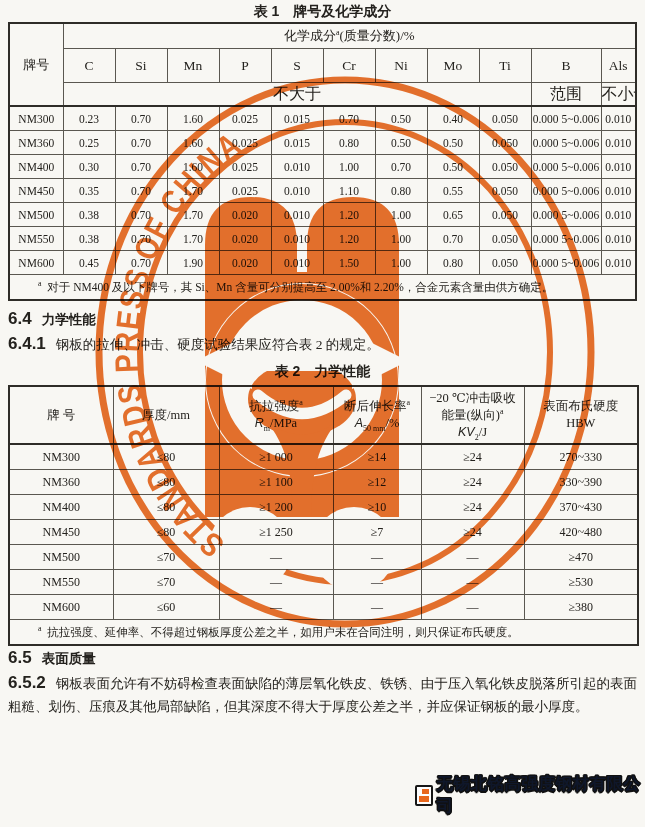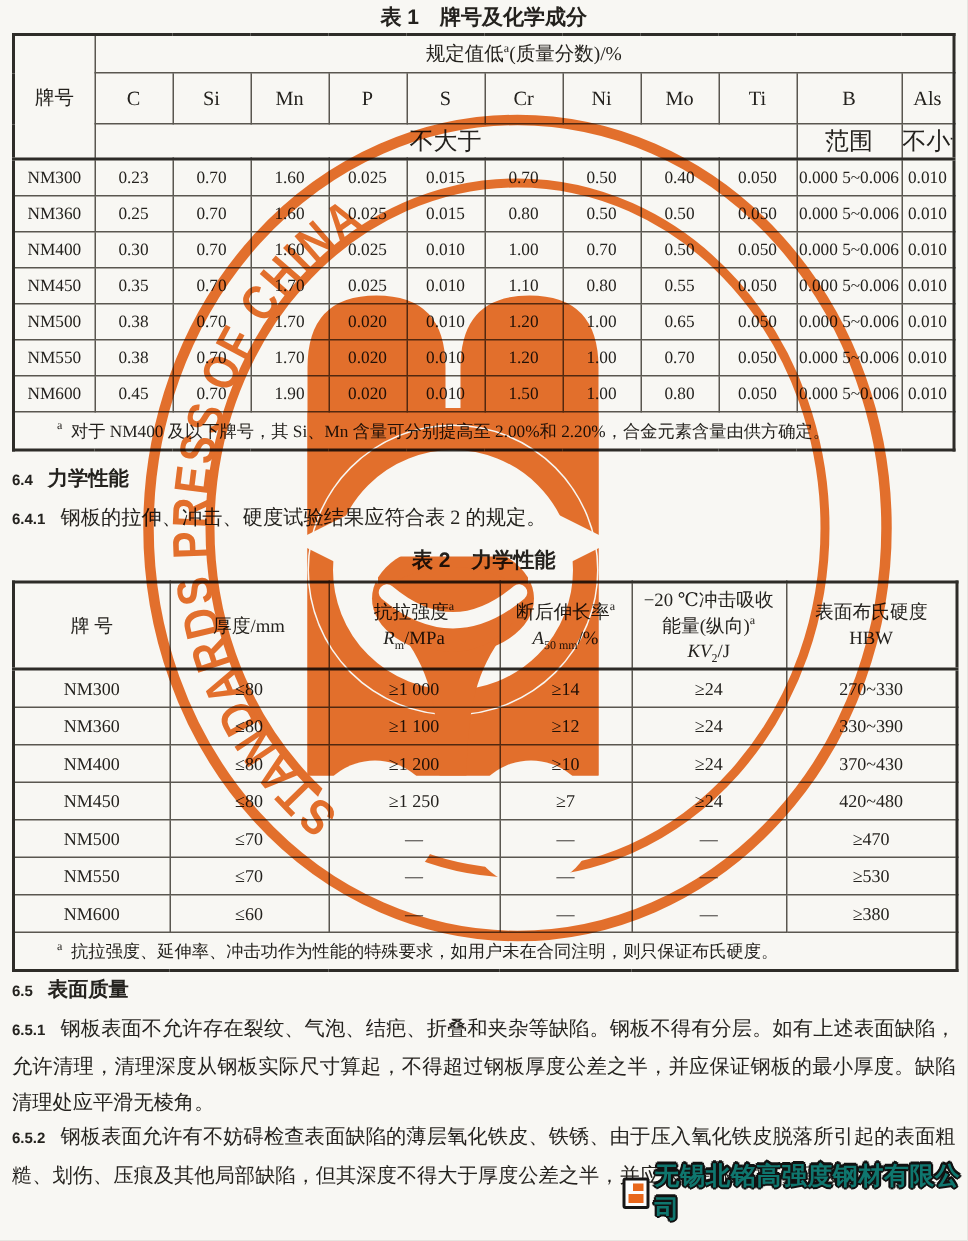--- a/index.html
+++ b/index.html
@@ -15,32 +15,32 @@
   thead{border-bottom:2px solid #2e2c28;}
   .t1 thead tr.r1 td{height:24px;}
   .t1 thead tr.r2 td{height:33px;font-size:13.5px;}
   .t1 thead tr.r3 td{height:22px;font-size:16px;}
   .t1 tbody tr td{height:23px;}
   .t2 thead td{height:56px;font-size:12.5px;line-height:17px;}
   .t2 tbody tr td{height:24px;font-size:12px;}
   tfoot td{height:24px;text-align:left;padding-left:28px;font-size:11.5px;border-top:1.5px solid #2e2c28;}
   sup{font-size:8px;vertical-align:super;line-height:0;}
   sub{font-size:8px;vertical-align:sub;line-height:0;}
-  i{font-family:Liberation Serif, serif;}
+  i{font-family:Liberation Sans, sans-serif;}
   .para{font-size:13.5px;line-height:23.5px;text-align:justify;}
-  .para .num{font-weight:bold;font-family:"Liberation Sans","DejaVu Sans",sans-serif;margin-right:10px;font-size:10px;}
+  .para .num{font-weight:bold;font-family:"Liberation Sans","DejaVu Sans",sans-serif;margin-right:10px;font-size:17px;}
   .para.heading{font-weight:bold;font-family:"Liberation Sans","DejaVu Sans",sans-serif;font-size:13.5px;}
   .mt4{margin-top:4px;}.mt6{margin-top:6px;}
   
   .stamp{position:absolute;left:0;top:0;width:645px;height:827px;mix-blend-mode:multiply;
          opacity:.92;pointer-events:none;}
   
   .cwm{position:absolute;left:415px;top:773px;display:flex;align-items:center;gap:3px;}
   .cwm-text{font-family:"Liberation Sans","DejaVu Sans",sans-serif;font-weight:bold;font-size:16.5px;
-            letter-spacing:.5px;color:#0f766e;
+            letter-spacing:.5px;color:#0f172a;
             text-shadow:-1.5px 0 #111,1.5px 0 #111,0 -1.5px #111,0 1.5px #111,
                         -1px -1px #111,1px 1px #111,-1px 1px #111,1px -1px #111;}
   .cwm-logo{width:19px;height:21px;background:#fdfdfd;border:2px solid #161616;border-radius:2px;
             display:flex;flex-direction:column;justify-content:center;gap:2px;padding:2px;box-sizing:border-box;}
   .cwm-bar1{height:5px;background:#e8671c;width:70%;align-self:flex-end;}
   .cwm-bar2{height:6px;background:#e8671c;width:100%;}
 </style>
 </head>
 <body>
 
@@ -60,21 +60,21 @@
           <col style="width:52px">
           <col style="width:52px">
         <col style="width:52px">
           <col style="width:52px">
           <col style="width:70px">
           <col style="width:35px">
       </colgroup>
       <thead>
         <tr class="r1">
           <td rowspan="3">牌号</td>
-          <td colspan="11"><span>规定值低</span><sup>a</sup><span>(质量分数)/%</span></td>
+          <td colspan="11"><span>化学成分</span><sup>a</sup><span>(质量分数)/%</span></td>
         </tr>
         <tr class="r2">
           <td>C</td>
           <td>Si</td>
           <td>Mn</td>
           <td>P</td>
           <td>S</td>
           <td>Cr</td>
           <td>Ni</td>
           <td>Mo</td>
@@ -285,27 +285,26 @@
             <td>NM600</td>
             <td>≤60</td>
             <td>—</td>
             <td>—</td>
             <td>—</td>
             <td>≥380</td>
           </tr>
         </tbody>
       <tfoot>
         <tr>
-            <td colspan="6"><sup>a</sup>&nbsp;&nbsp;<span>抗拉强度、延伸率、冲击功作为性能的特殊要求，如用户未在合同注明，则只保证布氏硬度。</span></td>
+            <td colspan="6"><sup>a</sup>&nbsp;&nbsp;<span>抗拉强度、延伸率、不得超过钢板厚度公差之半，如用户未在合同注明，则只保证布氏硬度。</span></td>
           </tr>
       </tfoot>
     </table>
 
     <div class="para heading"><span class="num">6.5</span><span>表面质量</span></div>
-    <div class="para"><span class="num">6.5.1</span><span>钢板表面不允许存在裂纹、气泡、结疤、折叠和夹杂等缺陷。钢板不得有分层。如有上述表面缺陷，允许清理，清理深度从钢板实际尺寸算起，不得超过钢板厚度公差之半，并应保证钢板的最小厚度。缺陷清理处应平滑无棱角。</span></div>
     <div class="para"><span class="num">6.5.2</span><span>钢板表面允许有不妨碍检查表面缺陷的薄层氧化铁皮、铁锈、由于压入氧化铁皮脱落所引起的表面粗糙、划伤、压痕及其他局部缺陷，但其深度不得大于厚度公差之半，并应保证钢板的最小厚度。</span></div>
   </div>
 
   <svg class="stamp" viewBox="0 0 645 827" xmlns="http://www.w3.org/2000/svg">
     <g>
       <ellipse cx="345" cy="352" rx="246" ry="272" fill="none" stroke="#e8671c" stroke-width="7"></ellipse>
       <ellipse cx="345" cy="352" rx="205" ry="230" fill="none" stroke="#e8671c" stroke-width="6"></ellipse>
     </g>
     <g>
 

